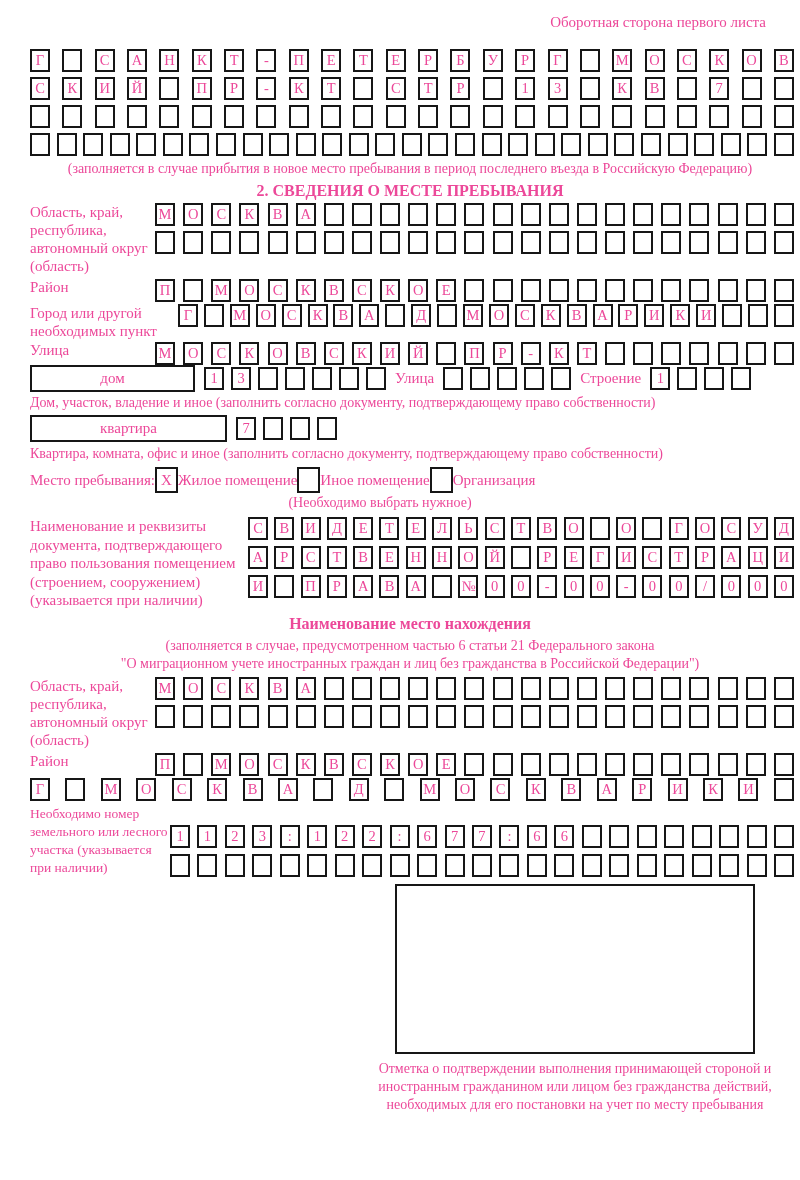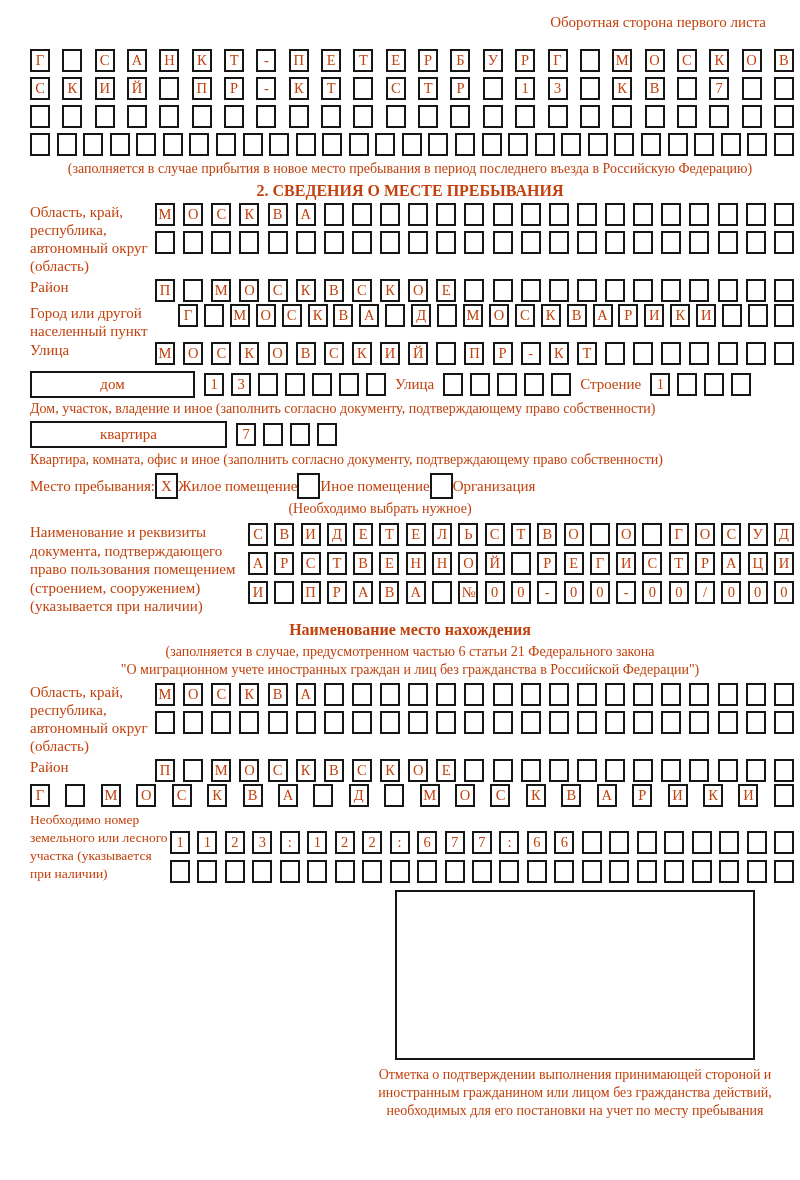--- a/index.html
+++ b/index.html
@@ -1,18 +1,18 @@
 <!DOCTYPE html>
 <html><head>
 <meta charset="utf-8">
 <style>
   * { margin:0; padding:0; box-sizing:border-box; }
   html,body { background:#e9e9e9; }
   .page {
-    width:800px; height:1180px; margin:0 auto; background:#ffffff; color:#c2410c;
+    width:800px; height:1180px; margin:0 auto; background:#ffffff; color:#ec4899;
     font-family:"Liberation Serif","DejaVu Serif",serif;
     padding:14px 6px 0 30px; overflow:hidden; position:relative;
   }
   .back-title { text-align:right; font-size:15px; padding-right:28px; }
 
   .frow { display:flex; align-items:flex-start; }
   .flabel { flex:none; font-size:15px; }
   .w148 { width:148px; }
   .w125 { width:125px; }
   .w218 { width:218px; }
@@ -30,21 +30,21 @@
     display:flex; align-items:center; justify-content:center;
     font-size:14.5px; background:#fff;
   }
   .cells-inline { display:flex; gap:7px; }
   .offset-top { margin-top:20px; display:flex; flex-direction:column; gap:6px; }
 
   .fullrow { margin-top:5px; }
   .note-center { text-align:center; font-size:14px; margin-top:5px; padding-right:4px; }
   .sec-title { text-align:center; font-weight:bold; font-size:16px; margin-top:5px; padding-right:4px; }
 
-  .house-row { display:flex; align-items:center; gap:9px; margin-top:6px; }
+  .house-row { display:flex; align-items:center; gap:9px; }
   .wide-box {
     flex:none; border:2px solid #161616; height:27px; display:flex;
     align-items:center; justify-content:center; font-size:15px;
   }
   .box-dom { width:165px; }
   .box-kv  { width:197px; }
   .inline-label { font-size:15px; flex:none; }
   .caption { font-size:14px; margin-top:3px; }
 
   .stay-row { display:flex; align-items:center; margin-top:5px; font-size:15px; }
@@ -265,21 +265,21 @@
         <div class="cell"></div>
         <div class="cell"></div>
         <div class="cell"></div>
         <div class="cell"></div>
         <div class="cell"></div>
         <div class="cell"></div>
       </div>
   </div>
 
   <div class="frow mt2">
-    <div class="flabel w148 lh-med">Город или другой населенный пункт</div>
+    <div class="flabel w148 lh-med">Город или другой необходимых пункт</div>
     <div class="cells">
         <div class="cell">Г</div>
         <div class="cell"></div>
         <div class="cell">М</div>
         <div class="cell">О</div>
         <div class="cell">С</div>
         <div class="cell">К</div>
         <div class="cell">В</div>
         <div class="cell">А</div>
         <div class="cell"></div>

